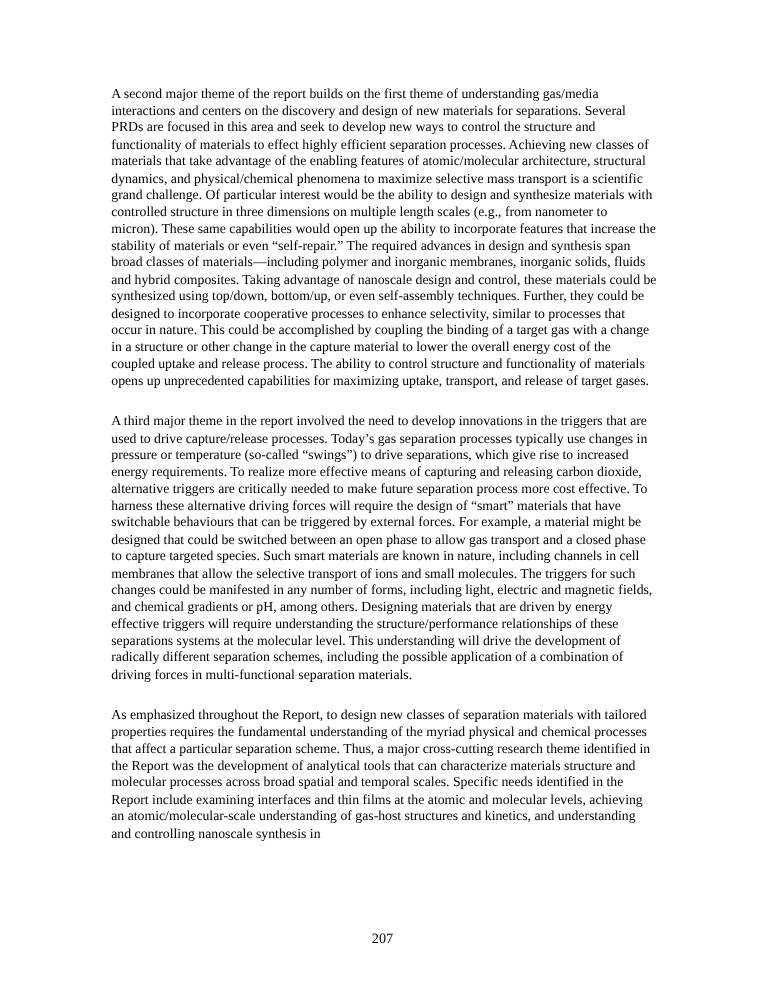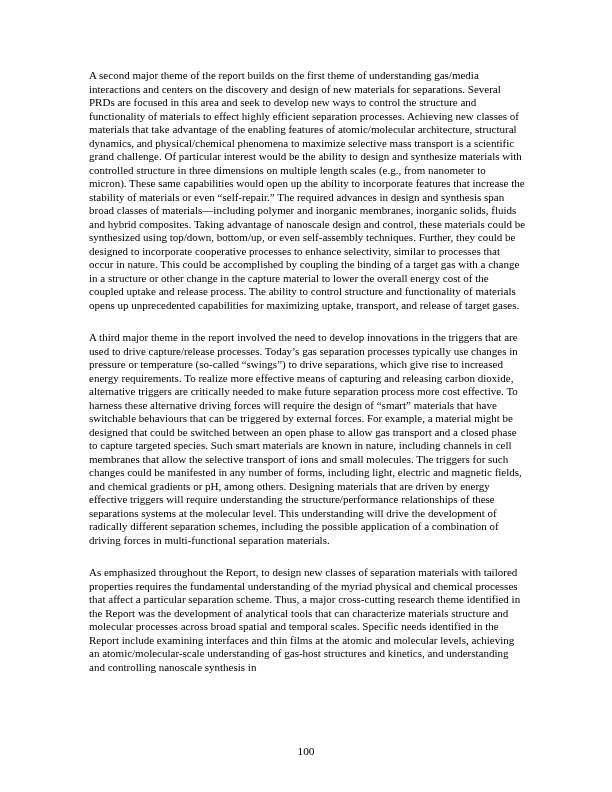--- a/index.html
+++ b/index.html
@@ -43,14 +43,14 @@
 </style>
 </head>
 <body>
 
 <div class="page">
   <div class="text-block">
     <p>A second major theme of the report builds on the first theme of understanding gas/media interactions and centers on the discovery and design of new materials for separations. Several PRDs are focused in this area and seek to develop new ways to control the structure and functionality of materials to effect highly efficient separation processes. Achieving new classes of materials that take advantage of the enabling features of atomic/molecular architecture, structural dynamics, and physical/chemical phenomena to maximize selective mass transport is a scientific grand challenge. Of particular interest would be the ability to design and synthesize materials with controlled structure in three dimensions on multiple length scales (e.g., from nanometer to micron). These same capabilities would open up the ability to incorporate features that increase the stability of materials or even “self-repair.” The required advances in design and synthesis span broad classes of materials—including polymer and inorganic membranes, inorganic solids, fluids and hybrid composites. Taking advantage of nanoscale design and control, these materials could be synthesized using top/down, bottom/up, or even self-assembly techniques. Further, they could be designed to incorporate cooperative processes to enhance selectivity, similar to processes that occur in nature. This could be accomplished by coupling the binding of a target gas with a change in a structure or other change in the capture material to lower the overall energy cost of the coupled uptake and release process. The ability to control structure and functionality of materials opens up unprecedented capabilities for maximizing uptake, transport, and release of target gases.</p>
     <p>A third major theme in the report involved the need to develop innovations in the triggers that are used to drive capture/release processes. Today’s gas separation processes typically use changes in pressure or temperature (so-called “swings”) to drive separations, which give rise to increased energy requirements. To realize more effective means of capturing and releasing carbon dioxide, alternative triggers are critically needed to make future separation process more cost effective. To harness these alternative driving forces will require the design of “smart” materials that have switchable behaviours that can be triggered by external forces. For example, a material might be designed that could be switched between an open phase to allow gas transport and a closed phase to capture targeted species. Such smart materials are known in nature, including channels in cell membranes that allow the selective transport of ions and small molecules. The triggers for such changes could be manifested in any number of forms, including light, electric and magnetic fields, and chemical gradients or pH, among others. Designing materials that are driven by energy effective triggers will require understanding the structure/performance relationships of these separations systems at the molecular level. This understanding will drive the development of radically different separation schemes, including the possible application of a combination of driving forces in multi-functional separation materials.</p>
     <p>As emphasized throughout the Report, to design new classes of separation materials with tailored properties requires the fundamental understanding of the myriad physical and chemical processes that affect a particular separation scheme. Thus, a major cross-cutting research theme identified in the Report was the development of analytical tools that can characterize materials structure and molecular processes across broad spatial and temporal scales. Specific needs identified in the Report include examining interfaces and thin films at the atomic and molecular levels, achieving an atomic/molecular-scale understanding of gas-host structures and kinetics, and understanding and controlling nanoscale synthesis in</p>
   </div>
-  <div class="page-number">100</div>
+  <div class="page-number">207</div>
 </div>
 
 </body></html>

